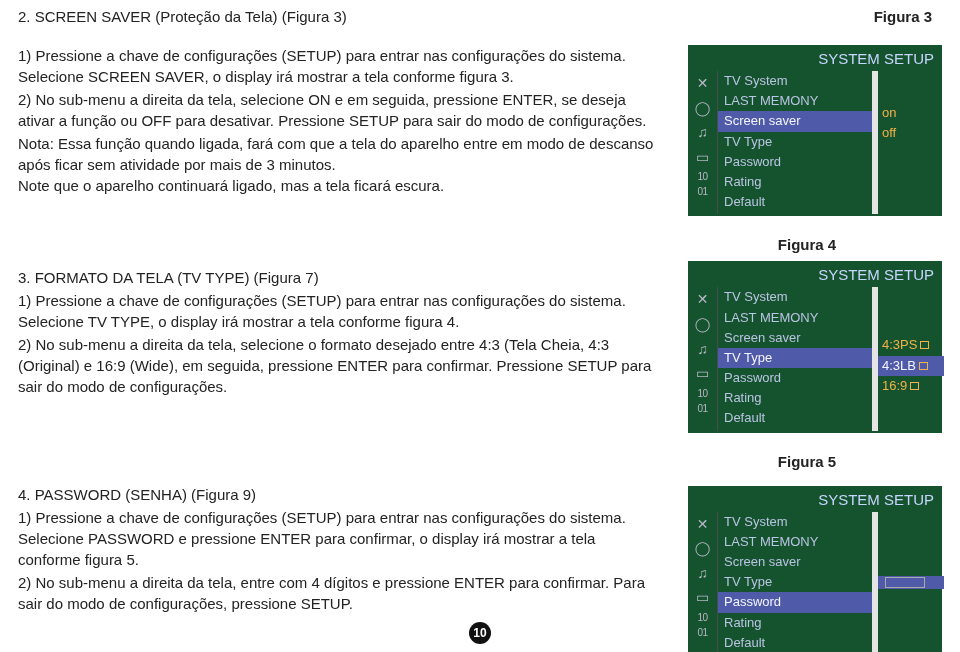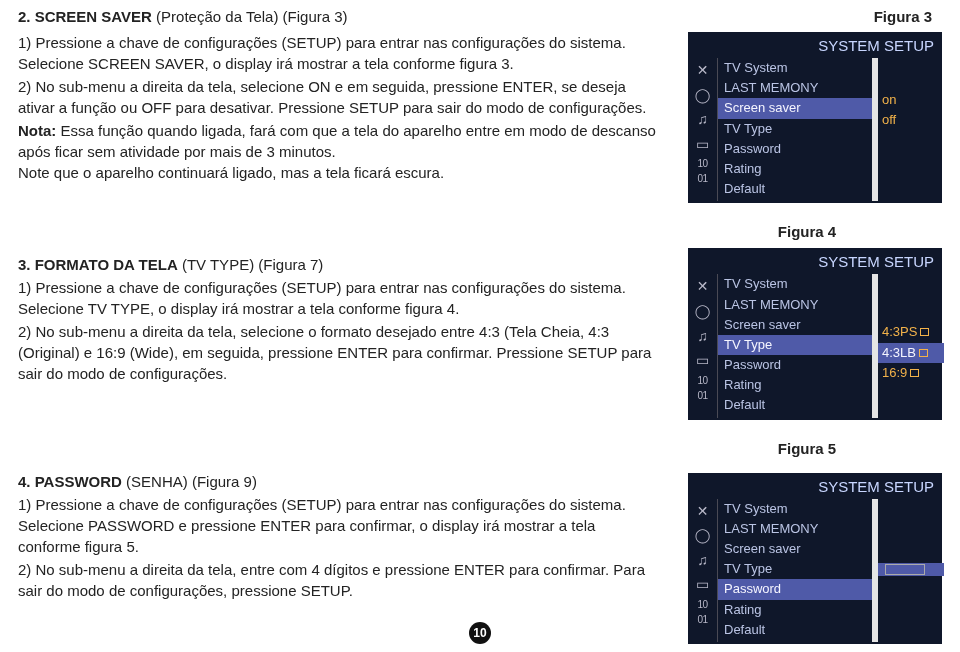--- a/index.html
+++ b/index.html
@@ -11,27 +11,27 @@
     color: #232323;
     font-size: 15px;
     line-height: 1.4;
     padding: 6px 18px 0 18px;
     position: relative;
     overflow: hidden;
   }
   .row { display: flex; }
   .left-col { flex: 1 1 auto; padding-right: 14px; }
   .right-col { width: 270px; flex: 0 0 270px; }
-  .section-title { font-weight: bold; display: inline; margin-top: 16px; }
-  .fig-label { font-weight: bold; font-size: 15px; margin-bottom: 3px; }
+  .section-title { font-weight: normal; display: inline; margin-top: 16px; }
+  .fig-label { font-weight: bold; font-size: 15px; margin-bottom: 16px; }
   .fig-label.right { text-align: right; padding-right: 10px; }
   .fig-label.mid { text-align: center; margin-top: 3px; margin-bottom: 4px; }
   .para { margin-top: 2px; }
   .osd {
-    background: #0f172a;
+    background: #14532d;
     width: 254px;
     margin: 2px 0 18px auto;
     font-family: Arial, sans-serif;
     font-size: 13px;
     padding-bottom: 2px;
   }
   .osd-header {
     color: #c8d6ff;
     font-size: 15px;
     text-align: right;

